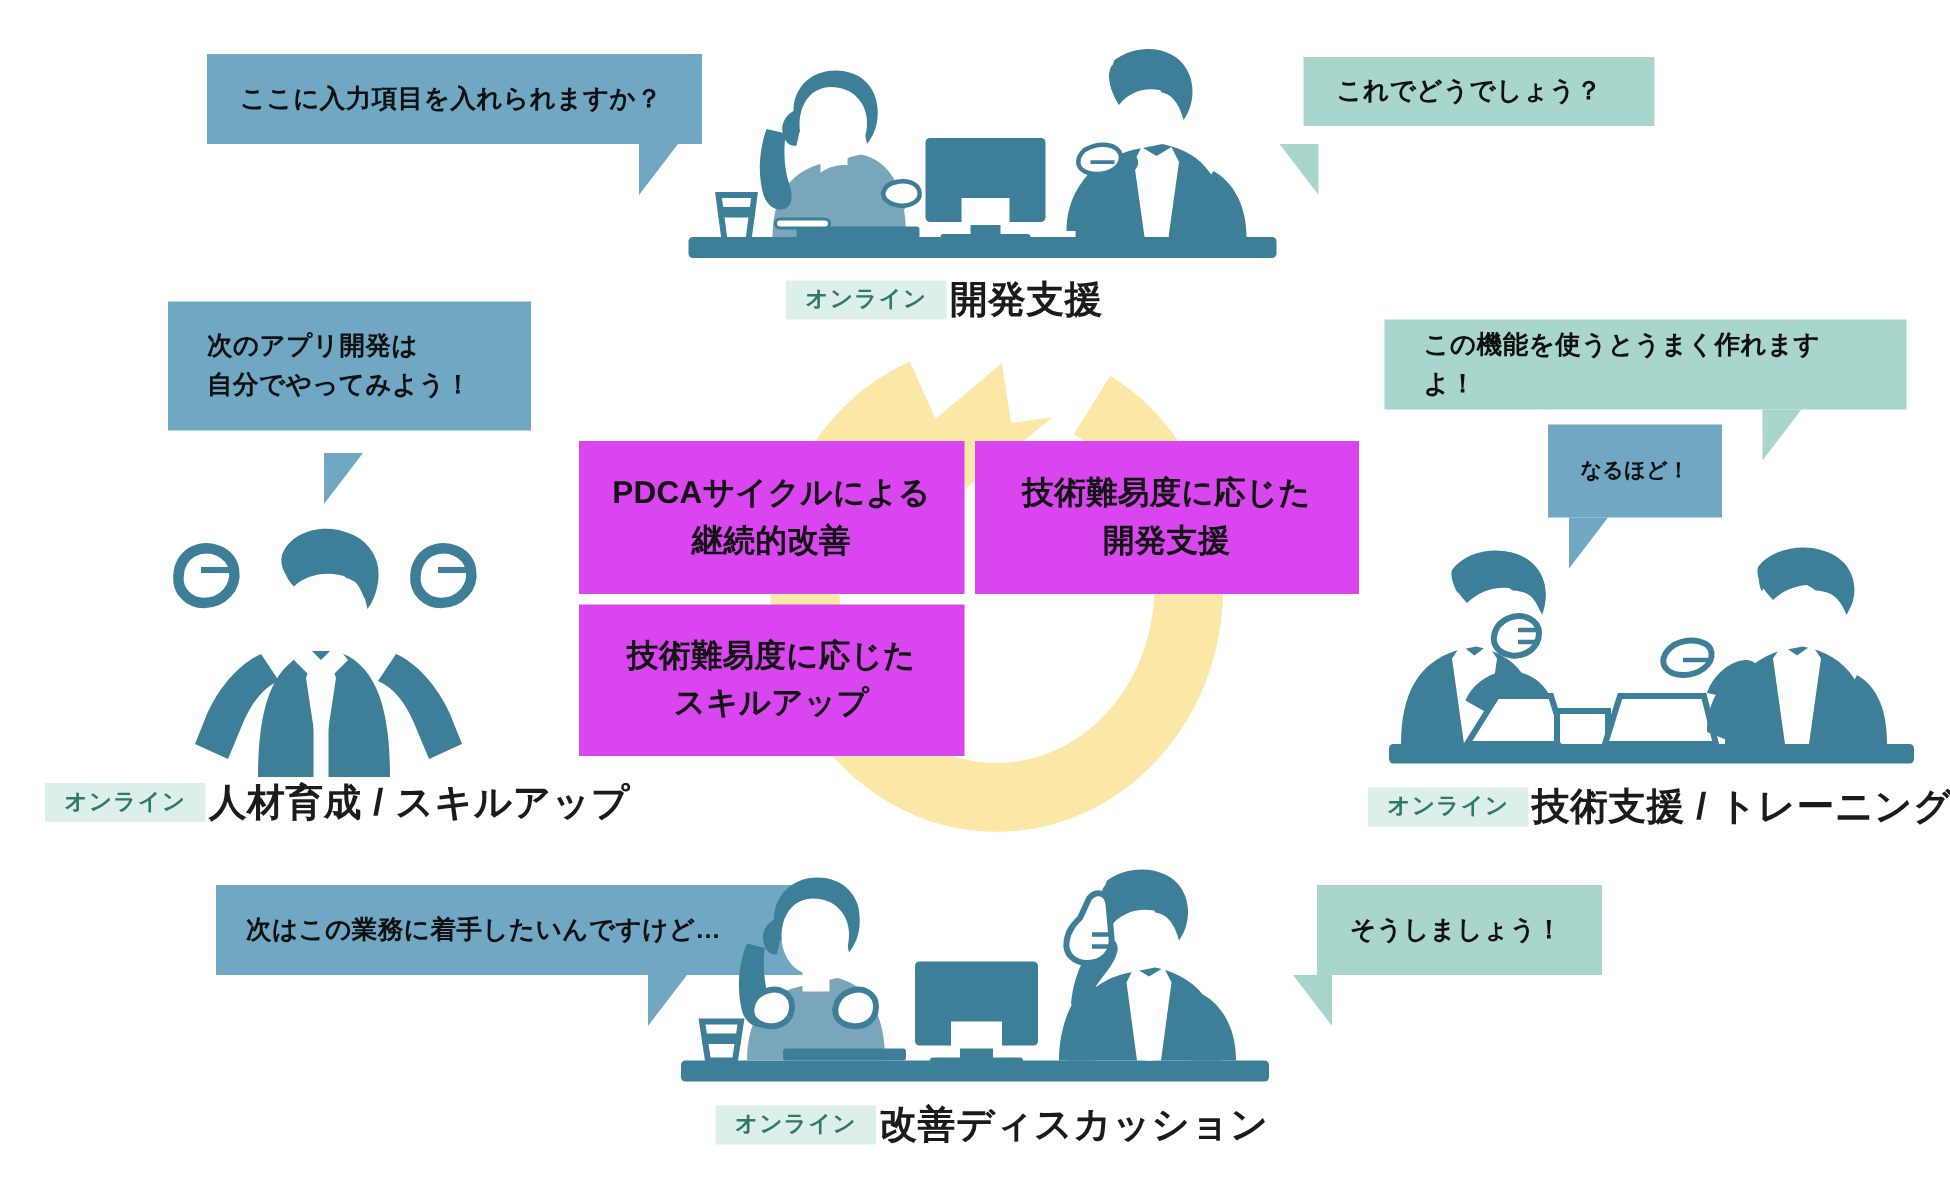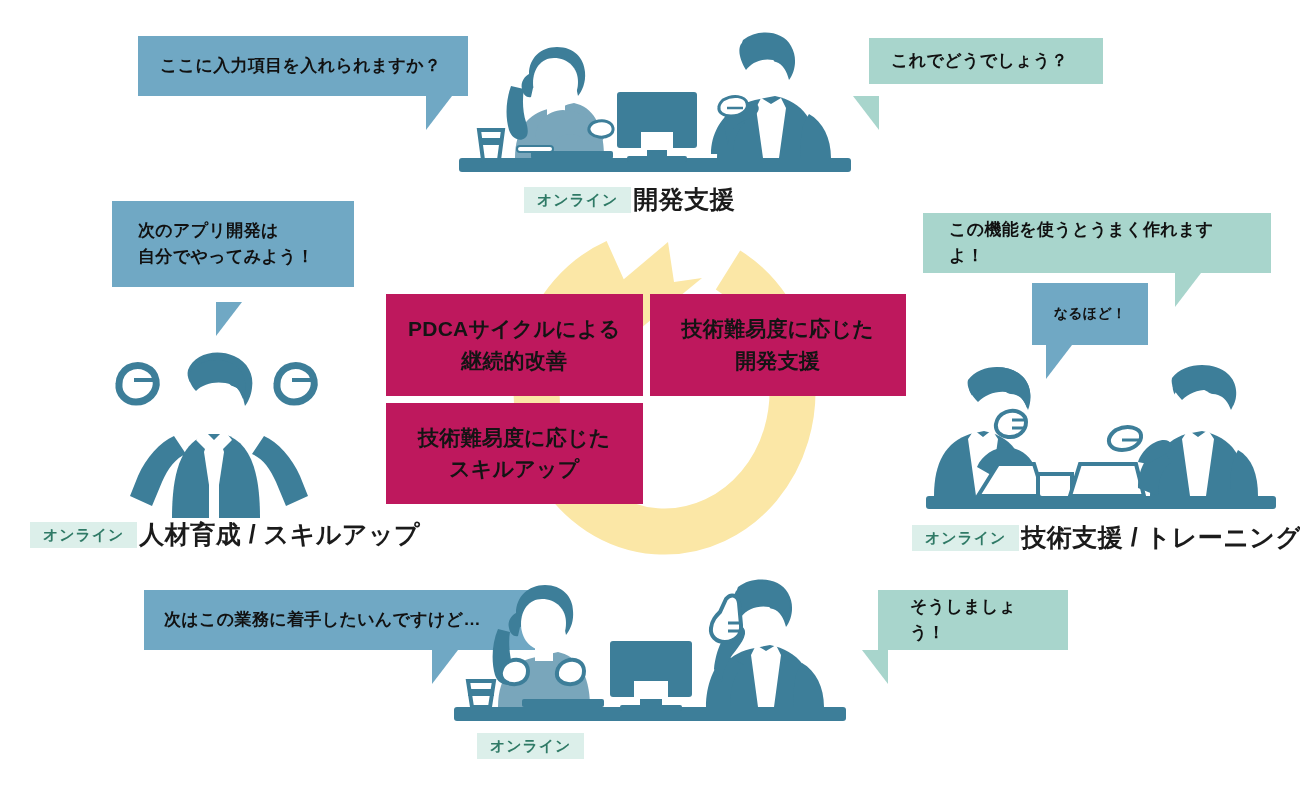--- a/index.html
+++ b/index.html
@@ -80,21 +80,21 @@
     top: 294px;
     width: 520px;
     height: 210px;
     display: grid;
     grid-template-columns: 1fr 1fr;
     grid-template-rows: 1fr 1fr;
     gap: 7px;
     z-index: 4;
   }
   .cell {
-    background: #be185d;
+    background: #d946ef;
     display: flex;
     align-items: center;
     justify-content: center;
     text-align: center;
     color: #141414;
     font-weight: bold;
     font-size: 21px;
     line-height: 1.5;
     letter-spacing: 0.01em;
     white-space: pre-line;
@@ -351,22 +351,23 @@
   <div class="caption" style="left:912px; top:521px;">
     <span class="badge">オンライン</span>
     <span class="cap-title">技術支援 / トレーニング</span>
   </div>
 
   <div class="bubble blue" style="left:128px; top:590px; width:392px; height:60px; padding:0 20px; font-size:17px;">
     <span class="btext">次はこの業務に着手したいんですけど…</span>
   </div>
   <div class="tail blue-r" style="left:432px; top:650px;"></div>
 
-  <div class="bubble mint" style="left:862px; top:590px; width:190px; height:60px; padding:0 32px; font-size:17px;">
+  <div class="bubble mint" style="left:862px; top:590px; width:190px; height:60px; padding:0 22px; font-size:17px;">
     <span class="btext">そうしましょう！</span>
   </div>
   <div class="tail mint-l" style="left:862px; top:650px;"></div>
 
   <div class="caption" style="left:477px; top:733px;">
     <span class="badge">オンライン</span>
+    <span class="cap-title">改善ディスカッション</span>
   </div>
 
 </div>
 
 </body></html>

